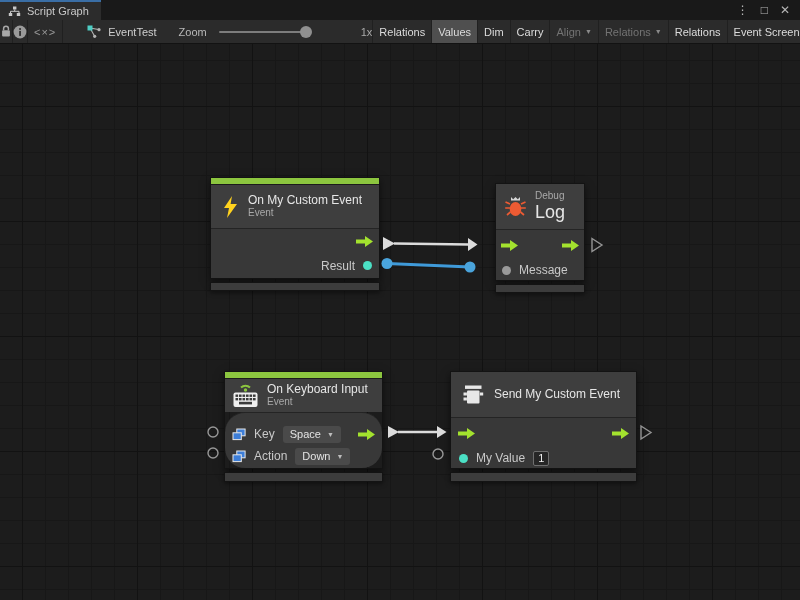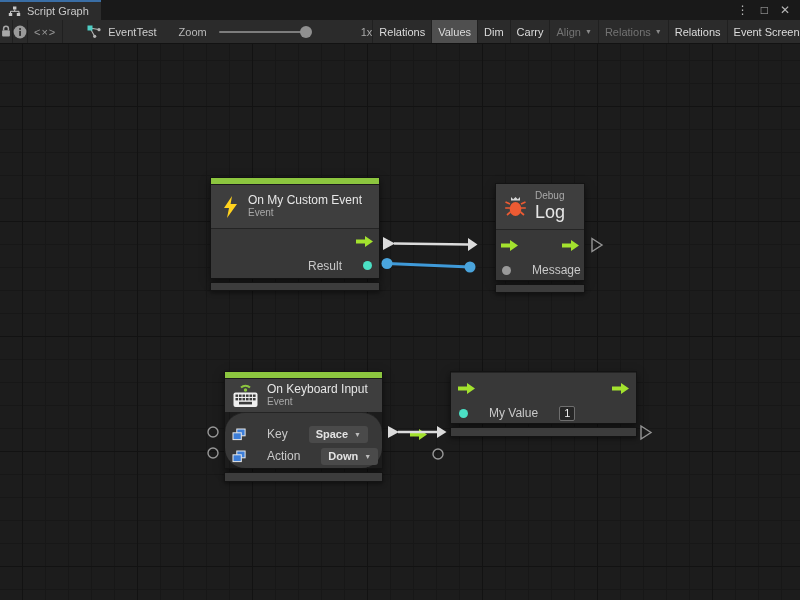--- a/index.html
+++ b/index.html
@@ -43,31 +43,31 @@
     background-position:22px 62px,22px 62px,22px 16px,22px 16px;}
 
   .node{position:absolute;}
   .nmain{border:1px solid #131313;box-shadow:0 3px 8px rgba(0,0,0,.5);}
   .naccent{height:7px;background:var(--event-accent);border-bottom:1px solid #1b1b1b;}
   .nhead{background:#3e3e3e;display:flex;align-items:center;gap:9px;padding:0 11px;}
   .nhead .ttl{font-size:12px;color:#e6e6e6;line-height:1.15;}
   .nhead .sub{font-size:10px;color:#a9a9a9;line-height:1.2;}
   .nhead .cat{font-size:10px;color:#a9a9a9;line-height:1.2;}
   .nbody{background:#383838;border-top:1px solid #242424;}
-  .nrow{display:flex;align-items:center;gap:21px;}
+  .nrow{display:flex;align-items:center;gap:8px;}
   .nfoot{height:9px;background:#3c3c3c;border:1px solid #131313;margin-top:3px;
     box-shadow:0 2px 5px rgba(0,0,0,.4);}
   .plabel{font-size:12px;color:#c9c9c9;}
   .dot{width:9px;height:9px;border-radius:50%;flex:0 0 auto;}
   .dot.teal{background:var(--value-port-teal);}
   .dot.gray{background:#9a9a9a;}
   .flow-arrow{flex:0 0 auto;display:block;}
   .flow-arrow path{fill:var(--flow-arrow-green);}
   .dropdown{display:inline-flex;align-items:center;gap:6px;height:17px;background:#4a4a4a;
-    border-radius:3px;padding:0 7px;font-size:11px;color:#e3e3e3;font-weight:bold;}
+    border-radius:3px;padding:0 7px;font-size:11px;color:#e3e3e3;}
   .dropdown .caret{font-size:7px;color:#bdbdbd;}
   .valuebox{min-width:14px;height:15px;padding:0 4px;background:#262626;border:1px solid #6e6e6e;
     border-radius:2px;font-size:11px;color:#eeeeee;display:flex;align-items:center;justify-content:center;}
 
   svg{display:block;}
   .bolt{fill:var(--bolt-yellow);}
   .bug-body{fill:var(--bug-orange);}
   .bug-leg{stroke:var(--bug-orange);stroke-width:1.7;fill:none;}
   .bug-head{fill:#d6d6d6;}
   .kb-white{fill:#efefef;}
@@ -304,20 +304,32 @@
             <span class="caret">▼</span>
           </span>
         </div>
       </div>
     </div>
     <div class="nfoot" style="height:10px;"></div>
   </div>
 
   <div class="node" style="left:450px;top:327px;width:187px;">
     <div class="nmain">
+      <div class="nhead" style="height:45px;">
+        <span>
+          <svg width="23" height="21" viewBox="0 0 23 21">
+            <rect class="machine" x="3" y="1.5" width="16.5" height="3.4"></rect>
+            <rect class="machine" x="5" y="6.5" width="12.5" height="13" rx="1"></rect>
+            <rect class="machine" x="1.5" y="8.5" width="3.4" height="3"></rect>
+            <rect class="machine" x="1.5" y="13.5" width="3.4" height="3"></rect>
+            <rect class="machine" x="17.8" y="8.5" width="3.4" height="3"></rect>
+          </svg>
+        </span>
+        <span class="ttl">Send My Custom Event</span>
+      </div>
       <div class="nbody">
         <div class="nrow" style="height:30px;justify-content:space-between;padding:0 7px;">
           <svg class="flow-arrow" width="17" height="11" viewBox="0 0 17 11">
             <path d="M0 3.4h9V0l8 5.5-8 5.5V7.6H0z"></path>
           </svg>
           <svg class="flow-arrow" width="17" height="11" viewBox="0 0 17 11">
             <path d="M0 3.4h9V0l8 5.5-8 5.5V7.6H0z"></path>
           </svg>
         </div>
         <div class="nrow" style="height:20px;padding:0 8px;">

